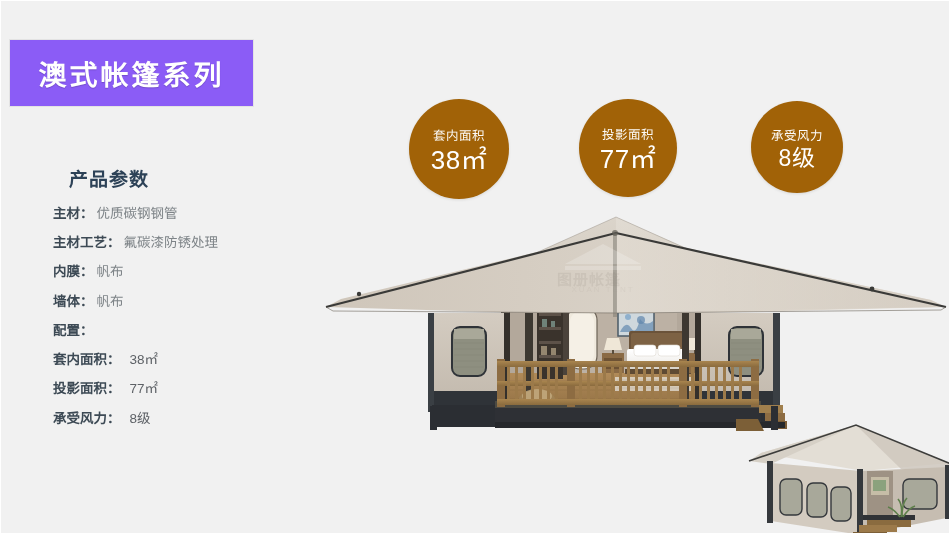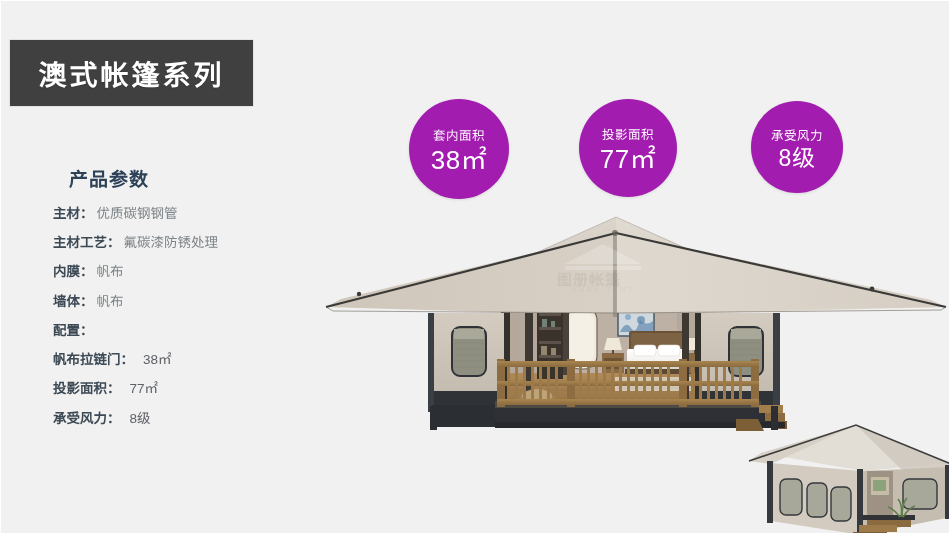--- a/index.html
+++ b/index.html
@@ -12,21 +12,21 @@
     position:relative;width:950px;height:534px;
     background:#f1f1f1;
     border:1px solid #ffffff;
     box-sizing:border-box;
     overflow:hidden;
   }
 
   
   .title-banner{
     position:absolute;left:8px;top:38px;width:245px;height:68px;
-    background:#404040;
+    background:#8b5cf6;
     border:1px solid #e3e3e3;
     box-sizing:border-box;
     display:flex;align-items:center;justify-content:center;
   }
   .title-banner .txt{
     color:#ffffff;font-size:28px;font-weight:bold;letter-spacing:3px;
     white-space:nowrap;
     text-shadow:0 1px 1px rgba(0,0,0,.18);
   }
 
@@ -43,21 +43,21 @@
     white-space:nowrap;
   }
   .spec-label{color:#3d4a55;font-weight:bold;}
   .spec-value{color:#7e8488;margin-left:3px;}
   .spec-row.wide .spec-value{margin-left:4px;}
   .spec-row.gap .spec-value{margin-left:9px;color:#5d6166;}
 
   
   .stat{
     position:absolute;border-radius:50%;
-    background:#a21caf;
+    background:#a16207;
     color:#ffffff;
     display:flex;flex-direction:column;align-items:center;justify-content:center;
     box-shadow:0 1px 3px rgba(0,0,0,.10);
   }
   .stat .cap{font-size:12.5px;letter-spacing:.5px;margin-bottom:3px;opacity:.97;}
   .stat .val{font-size:26px;font-weight:500;letter-spacing:.5px;line-height:1;}
   .stat-1{left:408px;top:98px;width:100px;height:100px;}
   .stat-2{left:578px;top:98px;width:98px;height:98px;}
   .stat-3{left:750px;top:100px;width:92px;height:92px;}
   .stat-3 .val{font-size:23px;}
@@ -388,21 +388,21 @@
     <div class="spec-row">
       <span class="spec-label">墙体：</span>
       <span class="spec-value">帆布</span>
     </div>
     <div class="spec-row wide">
       <span class="spec-label">配置：</span>
     </div>
 
 
     <div class="spec-row gap">
-      <span class="spec-label">帆布拉链门：</span>
+      <span class="spec-label">套内面积：</span>
       <span class="spec-value">38㎡</span>
     </div>
     <div class="spec-row gap">
       <span class="spec-label">投影面积：</span>
       <span class="spec-value">77㎡</span>
     </div>
     <div class="spec-row gap">
       <span class="spec-label">承受风力：</span>
       <span class="spec-value">8级</span>
     </div>

